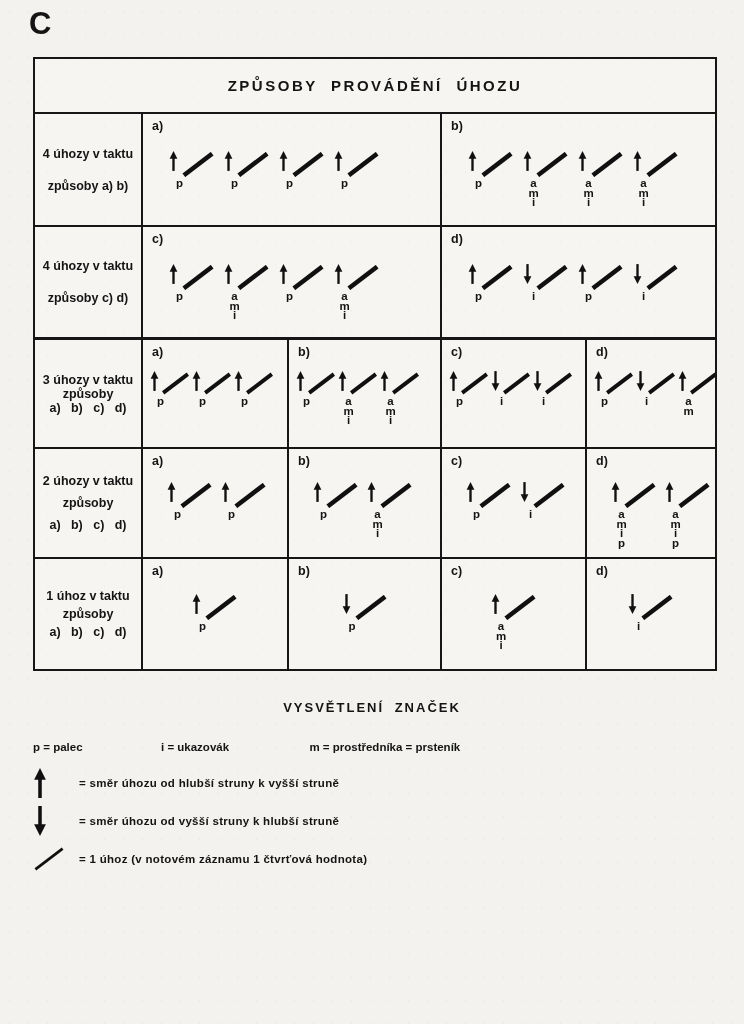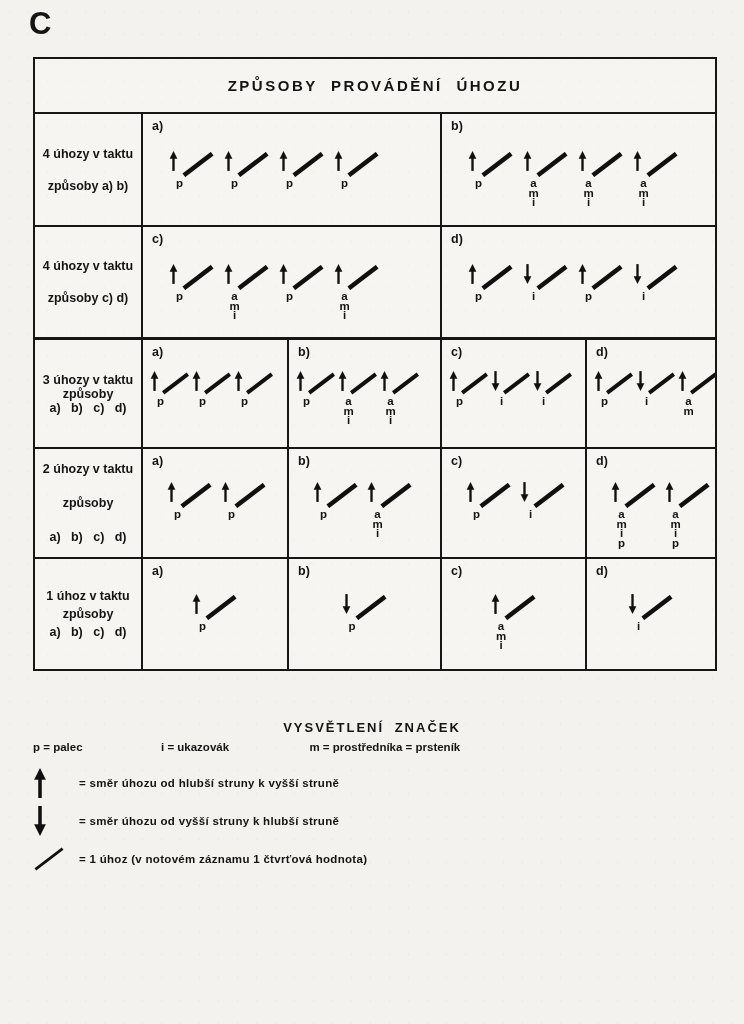--- a/index.html
+++ b/index.html
@@ -61,21 +61,21 @@
   .slash.cell-n{width:29px;height:23px;margin-left:2px;margin-top:2px;}
   .slash.legend{width:32px;height:26px;}
   .fingers{
     margin-left:4px;margin-top:2px;min-width:13px;
     display:flex;flex-direction:column;align-items:center;
     font-size:11.5px;font-weight:bold;line-height:9.5px;
   }
   
   .legend-title{
     position:absolute;top:700px;left:0;width:744px;text-align:center;
-    font-size:13px;font-weight:bold;letter-spacing:2px;word-spacing:5px;margin-top:20px;
+    font-size:13px;font-weight:bold;letter-spacing:2px;word-spacing:5px;
   }
   .fingers-row{
     position:absolute;top:741px;left:33px;display:flex;
     font-size:11.5px;font-weight:bold;
   }
   .finger-item{flex:none;}
   .sym-rows{position:absolute;top:768px;left:33px;}
   .symrow{display:flex;align-items:center;height:30px;margin-bottom:8px;}
   .symicon{width:34px;display:flex;justify-content:flex-start;align-items:center;}
   .symtext{margin-left:12px;font-size:11.5px;font-weight:bold;letter-spacing:0.3px;}
@@ -540,21 +540,21 @@
                 </div>
                 <div class="fingers">
                   <div>a</div>
                   <div>m</div>
                 </div>
               </div>
             </div>
           </div>
         </div>
         <div class="trow" style="height: 110px;">
-          <div class="label-cell" style="gap: 20px; border-radius: 13px;"><div>2 úhozy v taktu</div><div>způsoby</div><div>a)   b)   c)   d)</div></div>
+          <div class="label-cell" style="gap: 8px; border-radius: 13px;"><div>2 úhozy v taktu</div><div>způsoby</div><div>a)   b)   c)   d)</div></div>
           <div class="cell">
             <div class="variant">a)</div>
             <div class="groups two">
               <div class="group">
                 <div class="gtop">
                   <svg viewBox="0 0 10 22" class="arrow small">
                     <rect x="3.7" y="6" width="2.6" height="16"></rect>
                     <polygon points="5,0 0.7,8.6 9.3,8.6"></polygon>
                   </svg>
                   <svg viewBox="0 0 40 30" class="slash cell-w">

